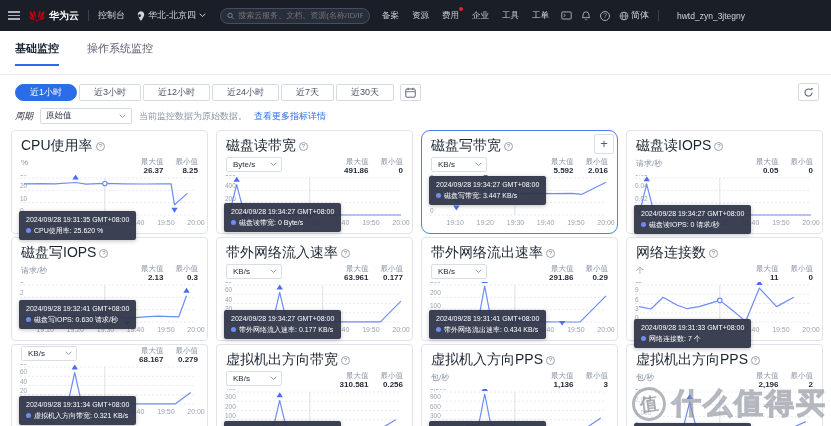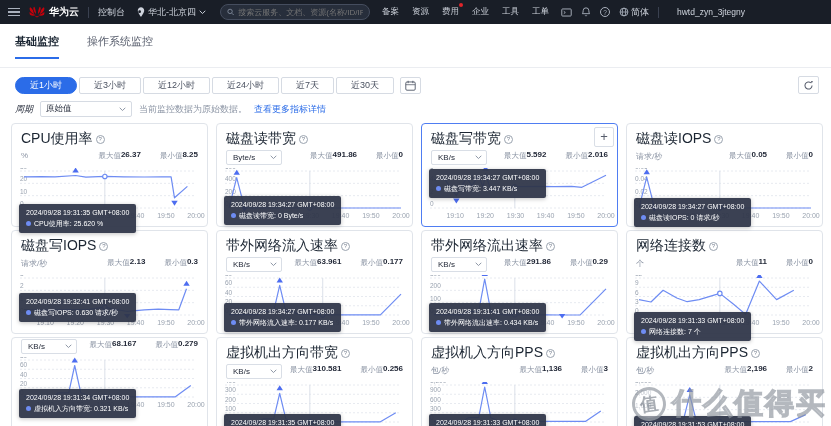--- a/index.html
+++ b/index.html
@@ -1,21 +1,21 @@
 <!DOCTYPE html>
 <html><head>
 <meta charset="utf-8">
 <style>
   * { margin:0; padding:0; box-sizing:border-box; }
   html,body { width:831px; height:426px; overflow:hidden; background:#fff;
     font-family:"Liberation Sans","DejaVu Sans",sans-serif; }
   body { position:relative; }
 
   
-  .topbar { height:24px; background:#191e27; display:flex; align-items:center;
+  .topbar { height:31px; background:#191e27; display:flex; align-items:center;
     padding:0 8px; color:#cfd4dd; font-size:9px; white-space:nowrap; }
   .burger { width:12px; display:flex; flex-direction:column; gap:2px; margin-right:9px; cursor:pointer;}
   .burger i { display:block; height:1.5px; background:#aab1bd; }
   .brand { display:flex; align-items:center; gap:4px; font-weight:bold; color:#fff; font-size:10px;}
   .vdiv { width:1px; height:11px; background:#3a4150; margin:0 9px; }
   .region { display:flex; align-items:center; gap:3px; }
   .search { margin-left:14px; flex:0 0 150px; height:16px; background:#272e3b;
     border:1px solid #454d5e; border-radius:8px; display:flex; align-items:center;
     padding:0 6px; gap:4px; color:#8e98a8; overflow:hidden; }
   .search input { background:transparent; border:none; outline:none; color:#8e98a8;
@@ -51,36 +51,36 @@
     display:flex; align-items:center; justify-content:space-between; padding:0 5px;
     font-size:8.5px; color:#252b3a; cursor:pointer; background:#fff;}
   .pnote { color:#8a93a3; }
   .plink { color:#2b6ce8; cursor:pointer; }
 
   
   .grid { margin:6px 0 0 11px; display:grid; grid-template-columns:repeat(4,197px);
     column-gap:8px; row-gap:3px; }
   .panel { position:relative; width:197px; height:104px; background:#fff;
     border:1px solid #e0e4ea; border-radius:4px; overflow:visible; }
-  .panel.hl { border-color:#4f7df2; }
+  .panel.hl { border-color:#4f7df2;border-radius:9px; }
   .p-head { display:flex; align-items:center; gap:3px; padding:6px 9px 1px; }
   .p-title { font-size:14px; color:#1b2532; font-weight:500; }
   .info { width:9px; height:9px; border:1px solid #9aa3af; border-radius:50%; color:#7b8494;
     font-size:6px; display:flex; align-items:center; justify-content:center; flex:0 0 9px;}
   .plusbtn { position:absolute; top:3px; right:3px; width:20px; height:20px; background:#fff;
     border:1px solid #d9dee6; border-radius:2px; color:#575d6c; font-size:13px; line-height:17px;
     text-align:center; z-index:6; cursor:pointer; }
   .p-sub { display:flex; justify-content:space-between; align-items:flex-start;
     padding:1px 9px 0; height:18px; }
   .unit-text { font-size:8px; color:#8a93a3; padding-top:1px; }
   .unit-select { min-width:56px; height:15px; border:1px solid #d9dee6; border-radius:2px;
     display:flex; align-items:center; justify-content:space-between; gap:6px;
     padding:0 4px 0 6px; font-size:8px; color:#252b3a; cursor:pointer; background:#fff;}
   .mm { display:flex; gap:12px; }
-  .mm-col { display:flex; flex-direction:row; align-items:flex-end; line-height:1.25;margin-left:7px; }
+  .mm-col { display:flex; flex-direction:column; align-items:flex-end; line-height:1.25; }
   .mm-label { font-size:7.5px; color:#8a93a3; }
   .mm-val { font-size:8px; color:#252b3a; font-weight:bold; }
   .plot { position:relative; height:44px; margin:1px 5px 0 5px; }
   .xrow { position:relative; height:11px; margin:0 5px; }
   .xrow span { position:absolute; top:0; transform:translateX(-50%); font-size:7px; color:#9aa3b0; }
   .tooltip { position:absolute; left:2px; background:rgba(47,53,72,.94); color:#fff;
     border-radius:2px; padding:3px 7px 4px; font-size:7px; line-height:1.6; white-space:nowrap;
     z-index:5; box-shadow:0 1px 4px rgba(0,0,0,.25); }
   .tt-dot { display:inline-block; width:5px; height:5px; border-radius:50%;
     background:#6e8cf3; margin-right:3px; }

